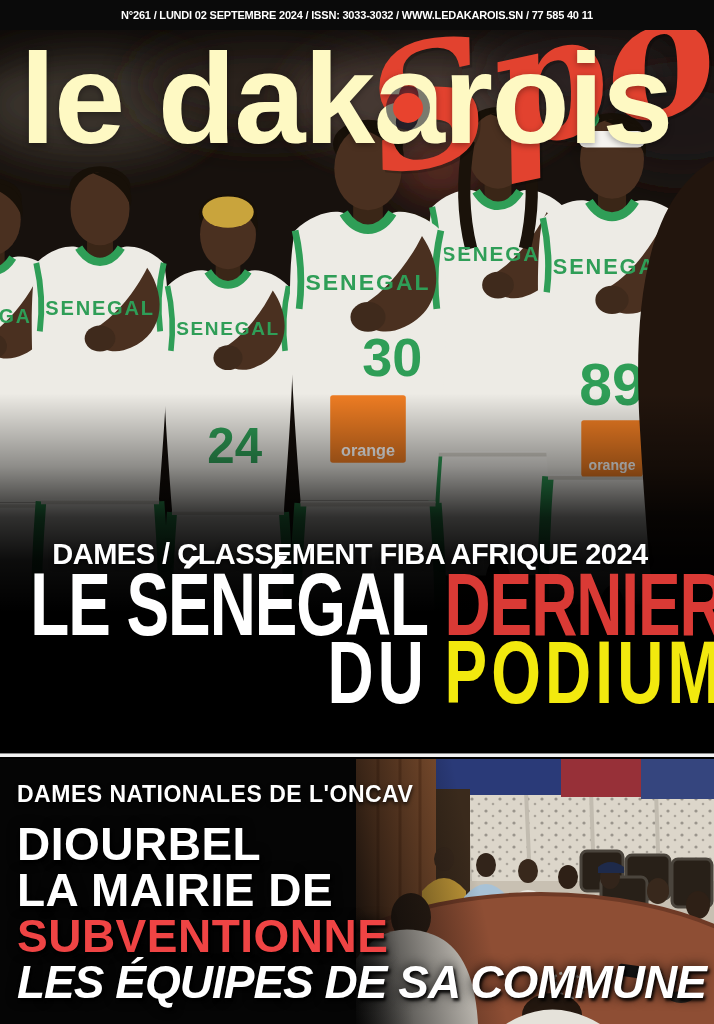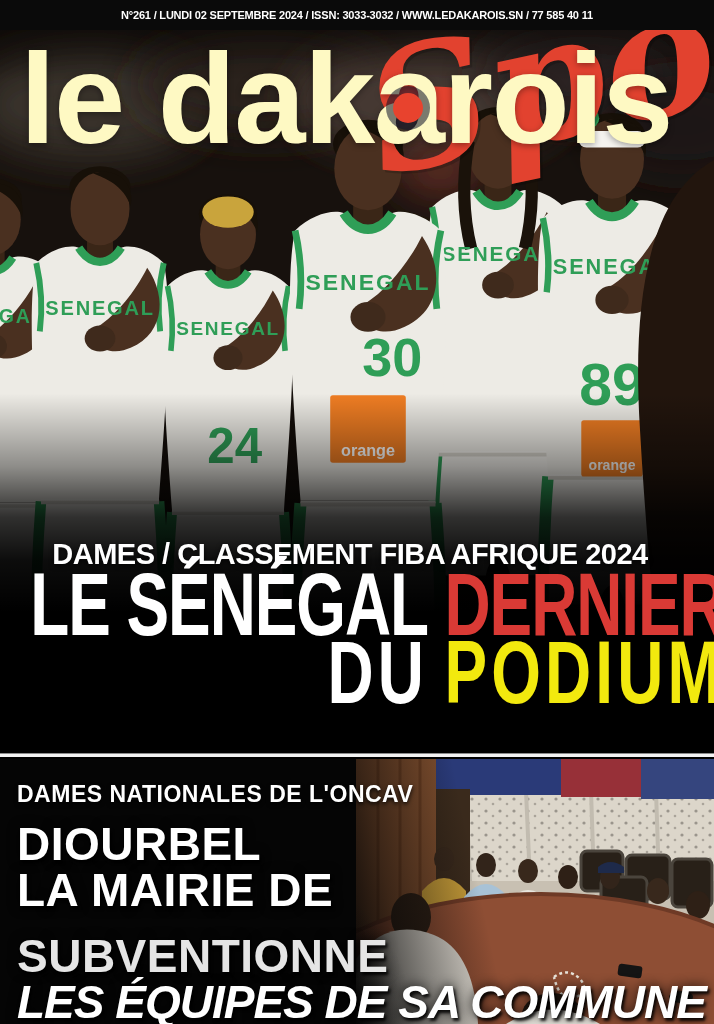--- a/index.html
+++ b/index.html
@@ -99,21 +99,21 @@
     position:absolute; top:22px; left:17px; z-index:5;
     color:#fff; font-size:23px; font-weight:bold; letter-spacing:0.5px;
     text-shadow:0 2px 4px rgba(0,0,0,0.9);
   }
   .b-headline { position:absolute; top:62px; left:17px; z-index:5; }
   .b-line {
     font-size:46px; line-height:46px; font-weight:bold; letter-spacing:0.5px;
     color:#fff; white-space:nowrap;
     text-shadow:0 0 12px rgba(0,0,0,0.9), 2px 3px 3px rgba(0,0,0,0.85);
   }
-  .b-line.yellow { color:#e5e5e5;margin-top:20px; }
+  .b-line.yellow { color:#ef4444; }
   .b-line.wide { letter-spacing:-1px;font-style:italic; }
 </style>
 </head>
 <body>
 
 <div class="page">
 
   <div class="topbar">
     <span class="topbar-text">N°261 / LUNDI 02 SEPTEMBRE 2024 / ISSN: 3033-3032 / WWW.LEDAKAROIS.SN / 77 585 40 11</span>
   </div>

